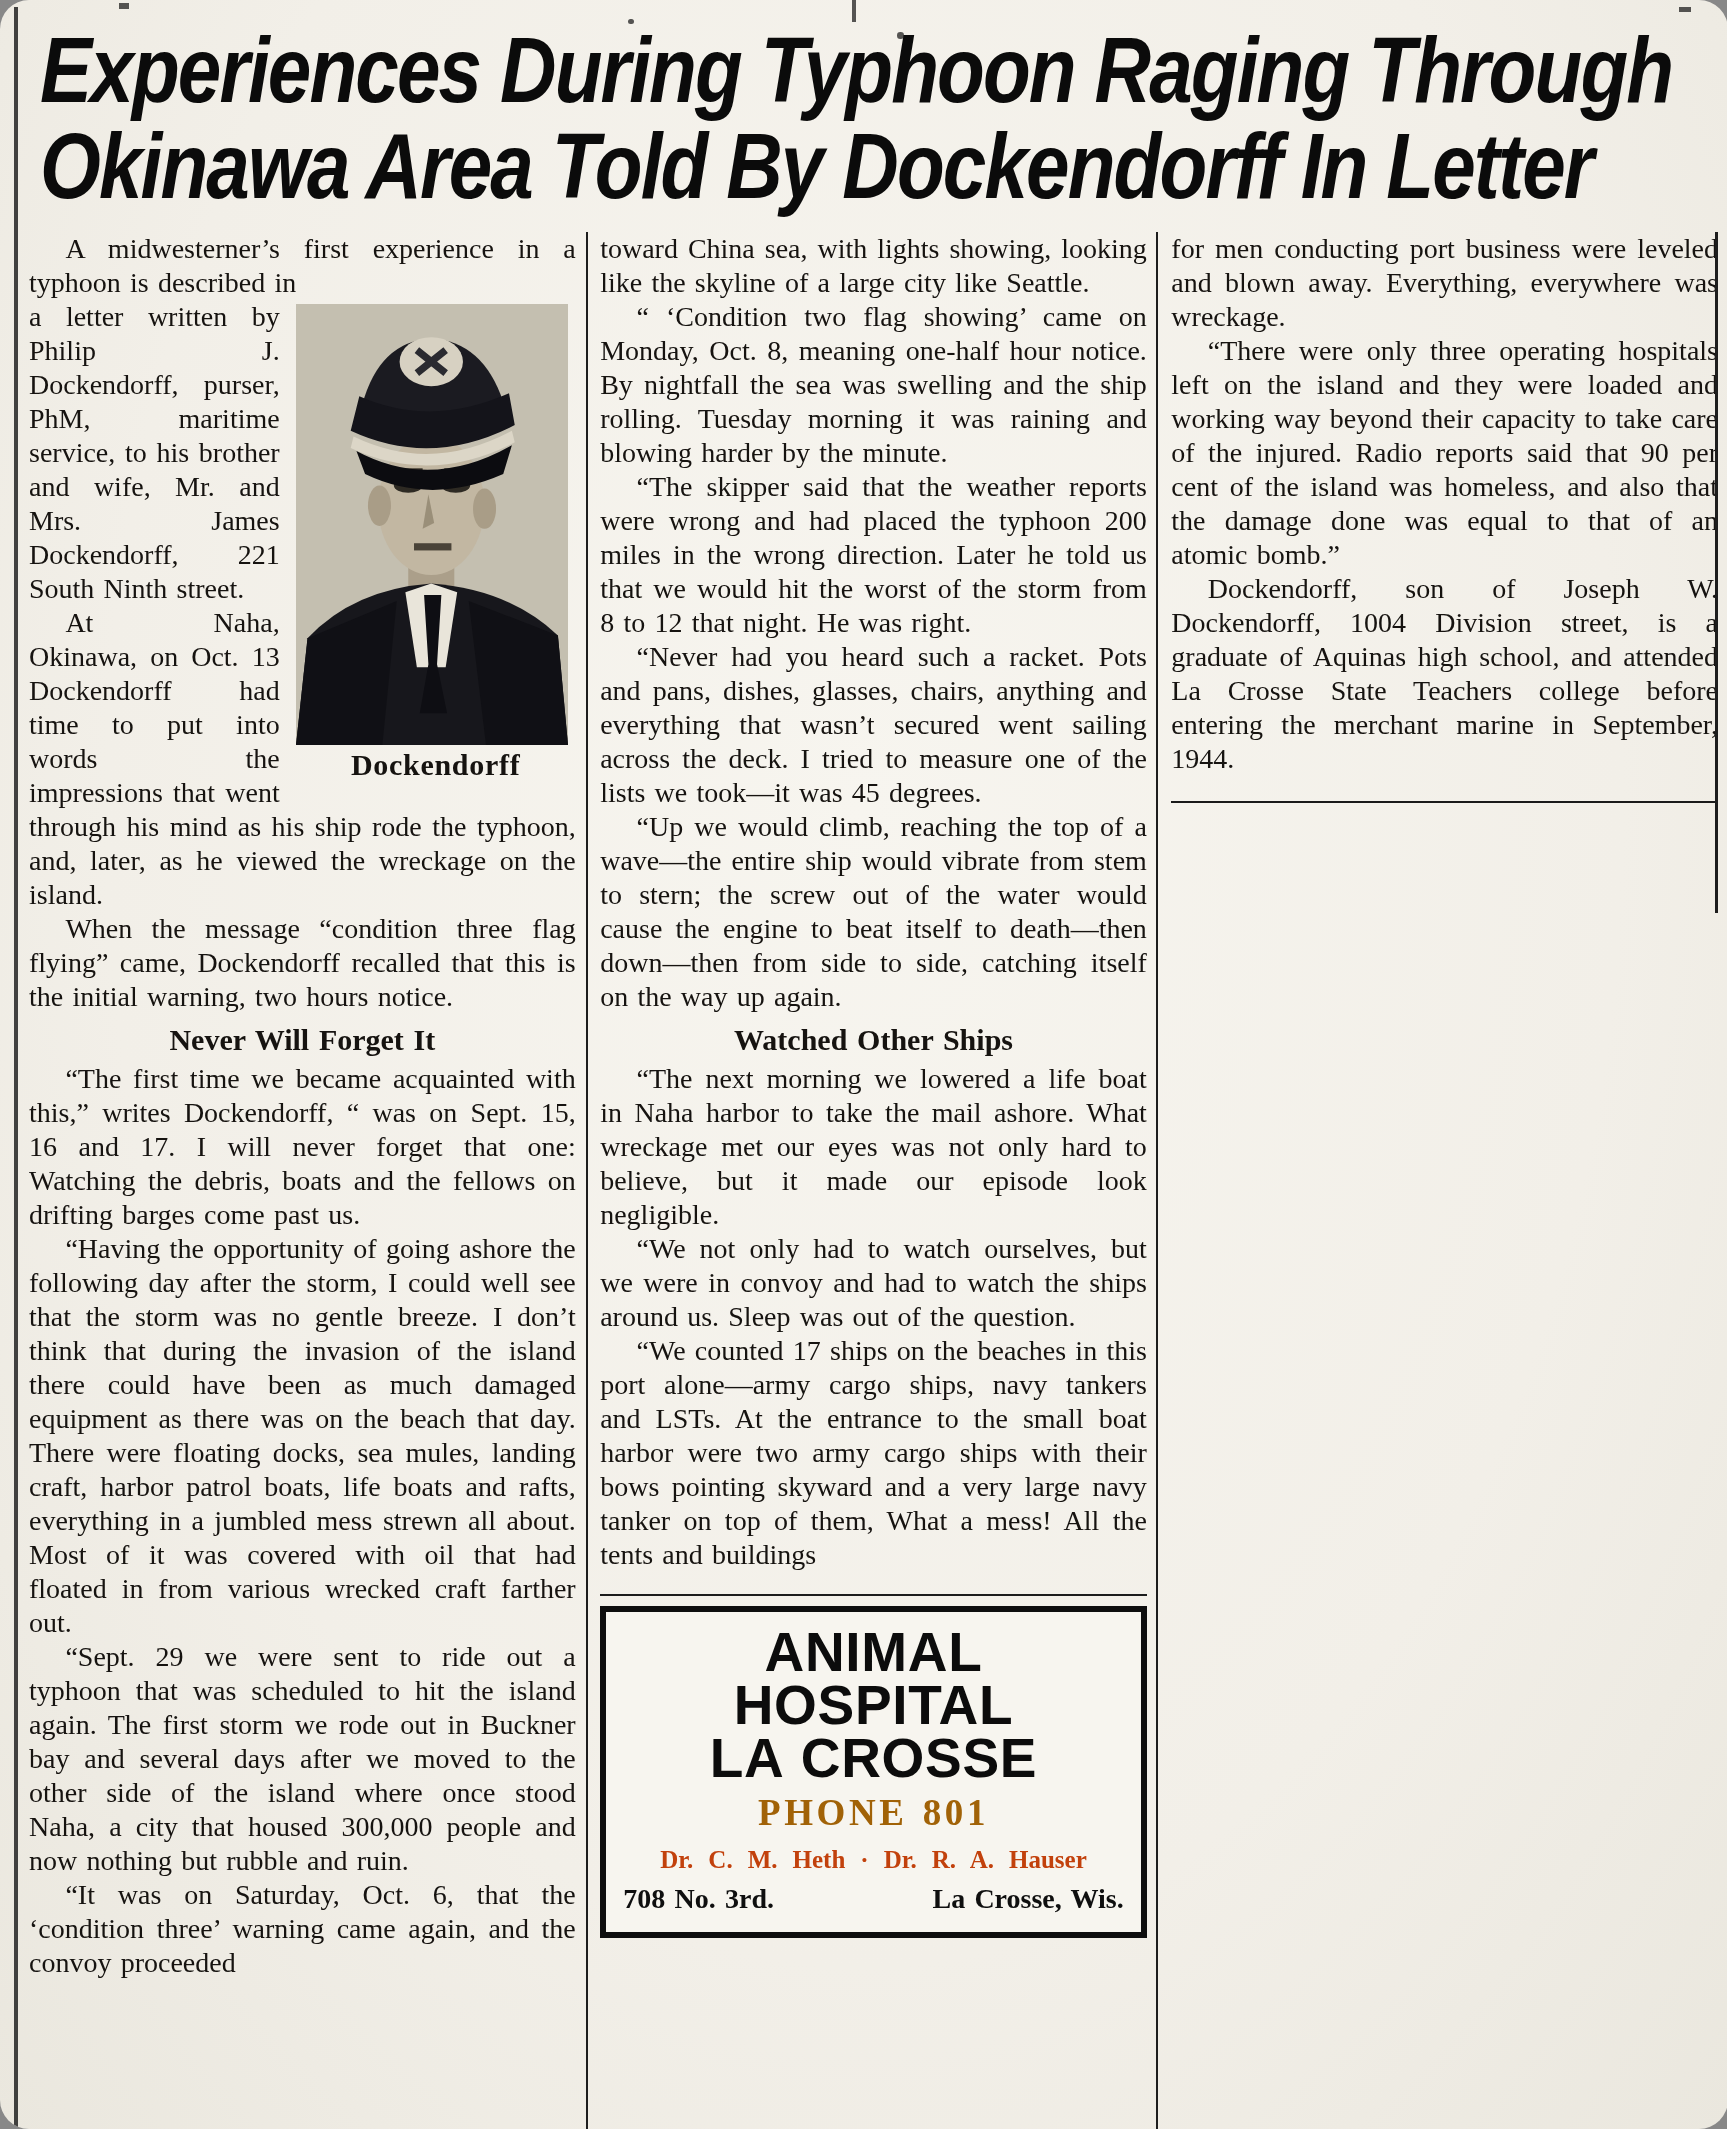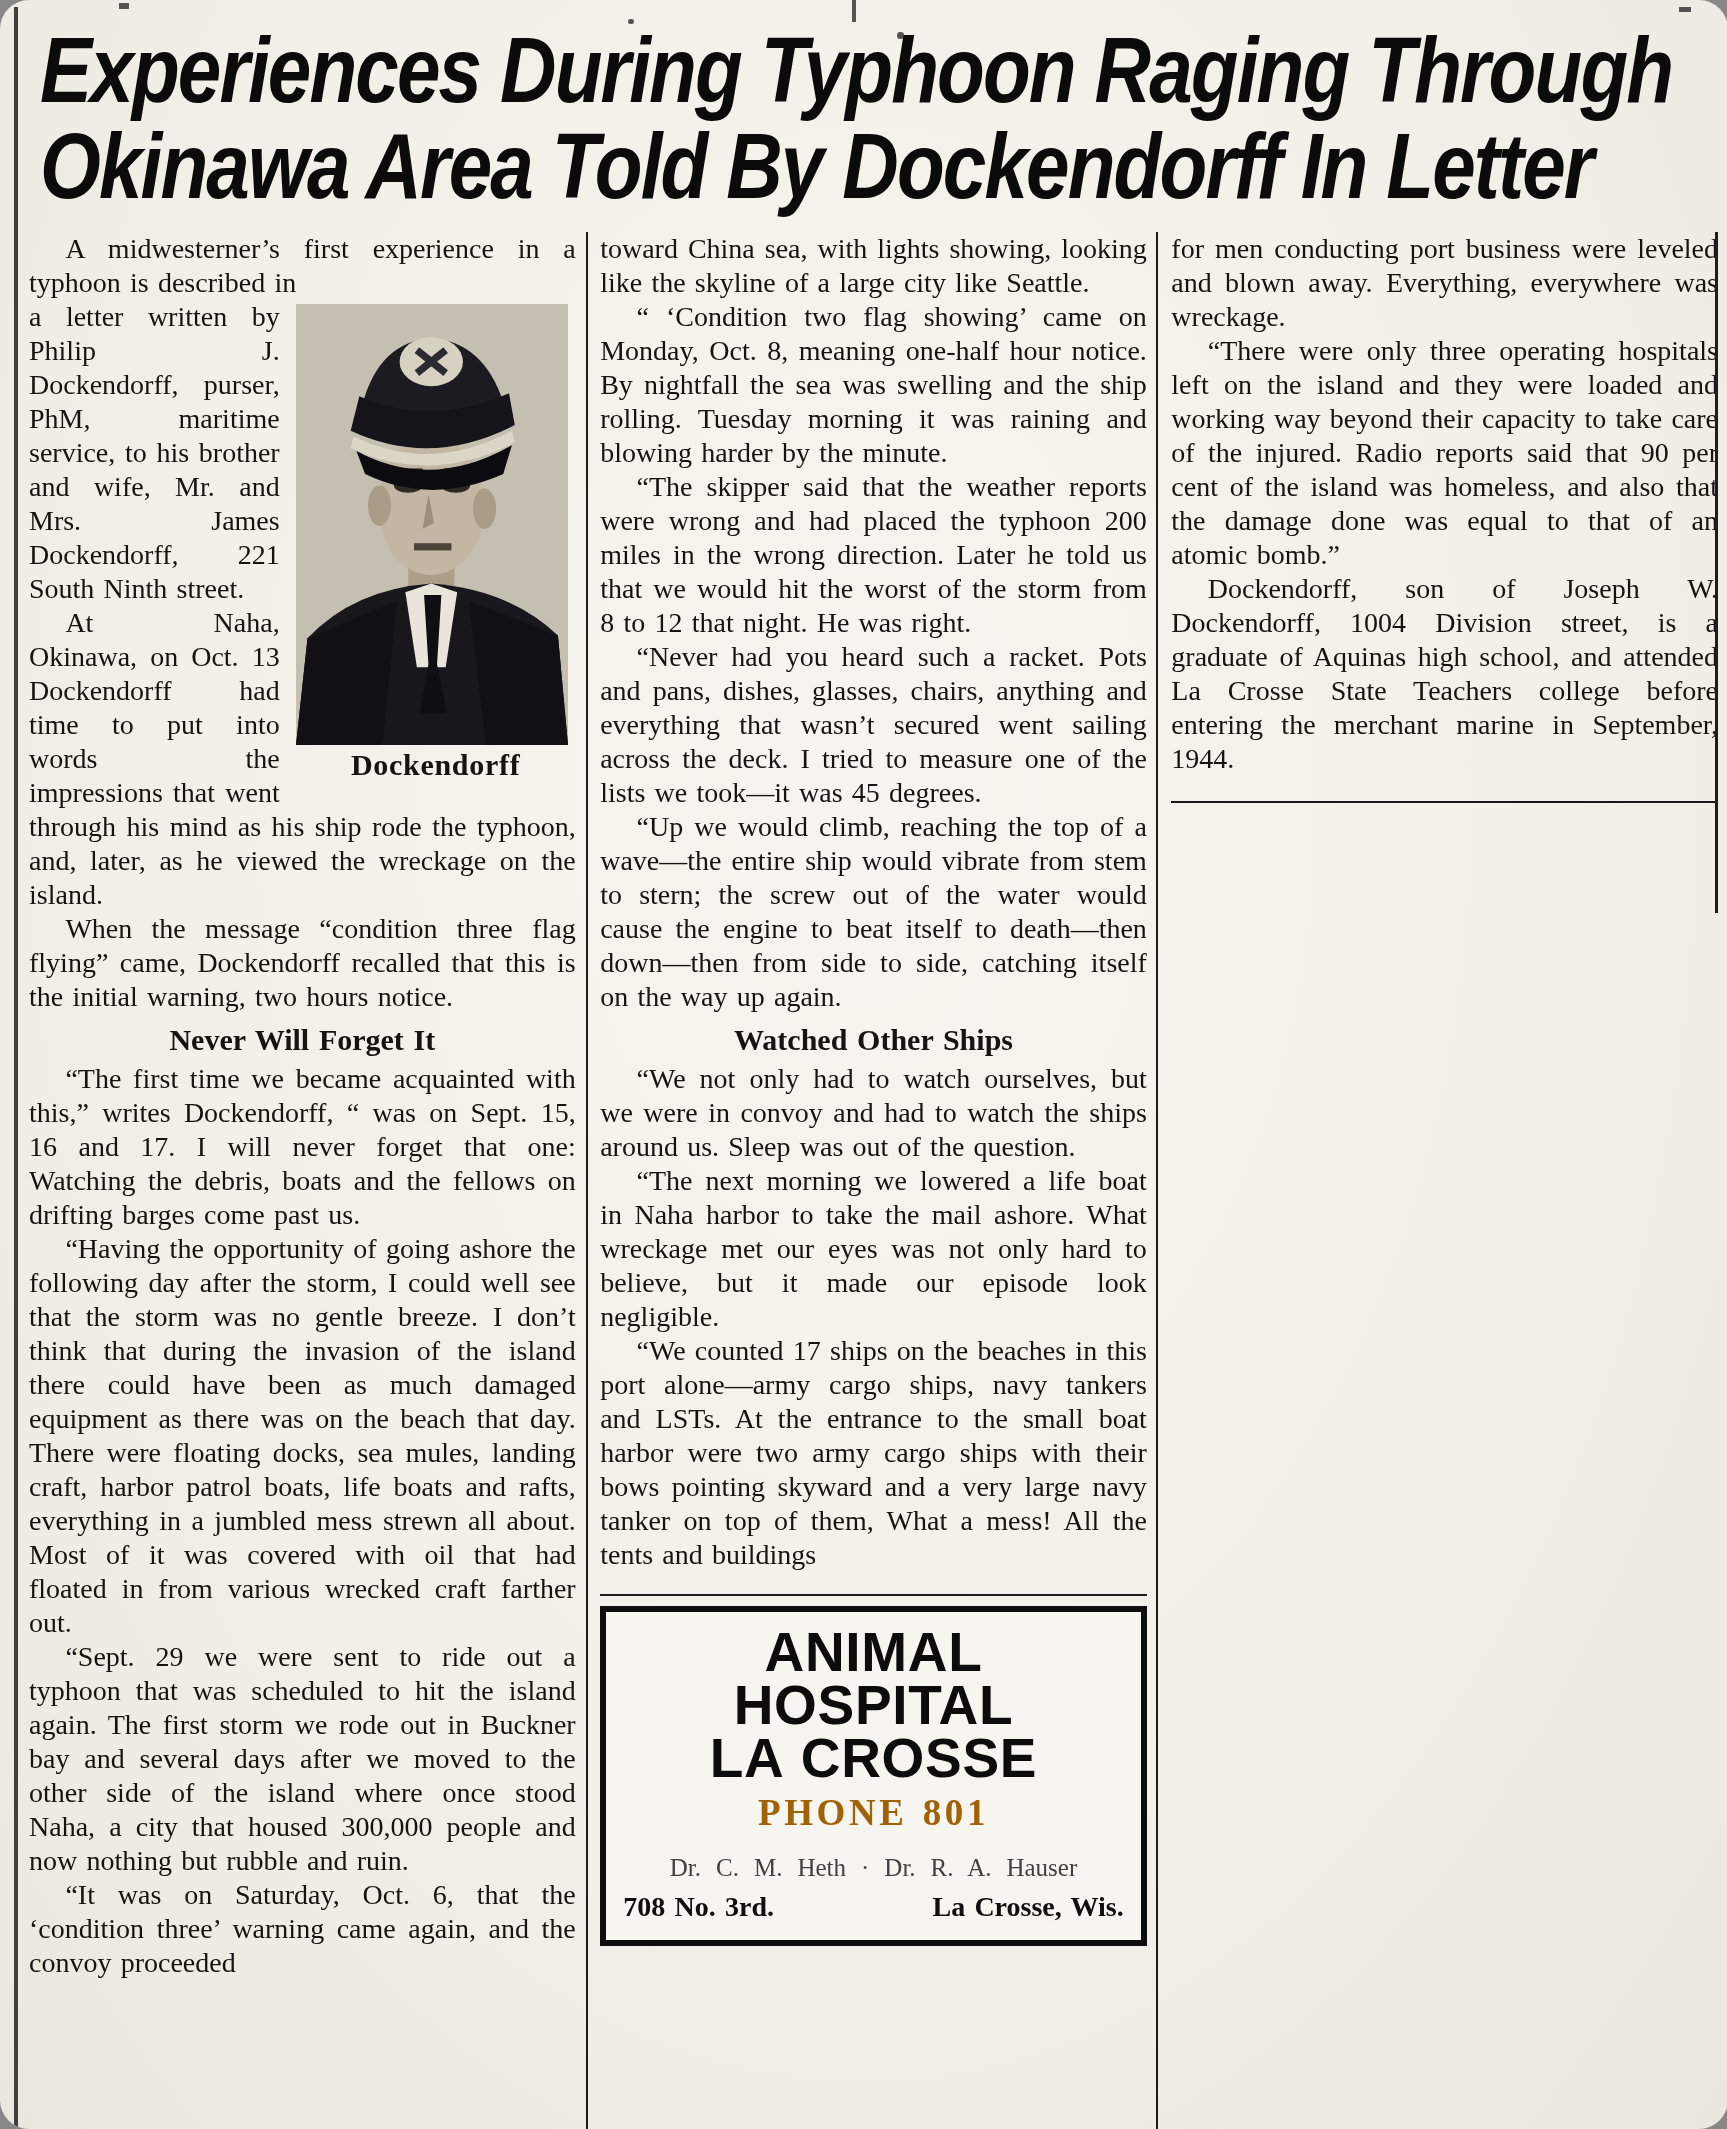--- a/index.html
+++ b/index.html
@@ -55,22 +55,22 @@
   .hrule-end{border:0;border-top:2.9px solid #1a1a1a;margin:24.5px 0 0 0;width:100%;}
   
   .ad-wrap{margin-top:21.6px;}
   .ad-toprule{border:0;border-top:2.2px solid #1c1c1c;margin:0 0 10px 0;}
   .ad-box{border:6.5px solid #0e0e0e;background:#f7f5ef;
     padding:14.4px 10px 13px;text-align:center;}
   .ad-name{font-family:"Liberation Sans","DejaVu Sans",sans-serif;
     font-weight:700;font-size:55px;line-height:53px;letter-spacing:0.7px;color:#0c0c0c;}
   .ad-phone{font-weight:700;font-size:37px;line-height:40px;
     letter-spacing:3.6px;margin-top:7.2px;color:#a16207;}
-  .ad-docs{font-weight:400;font-size:25px;line-height:30px;
-    margin-top:20px;word-spacing:.35em;color:#404040;}
+  .ad-docs{font-weight:700;font-size:25px;line-height:30px;
+    margin-top:12px;word-spacing:.35em;color:#c2410c;}
   .ad-addr{display:flex;justify-content:space-between;
     font-weight:700;font-size:28px;line-height:40px;margin-top:4.3px;
     padding:0 7.2px;color:#0f0f0f;}
 </style>
 </head>
 <body>
 
 <div class="page">
 
   <div class="edge-left"></div>
@@ -131,22 +131,22 @@
       <p class="para">“It was on Saturday, Oct. 6, that the ‘condition three’ warning came again, and the convoy proceeded</p>
     </div>
 
     <div class="col">
       <p class="para cont">toward China sea, with lights showing, looking like the skyline of a large city like Seattle.</p>
       <p class="para">“ ‘Condition two flag showing’ came on Monday, Oct. 8, meaning one-half hour notice.  By nightfall the sea was swelling and the ship rolling.  Tuesday morning it was raining and blowing harder by the minute.</p>
       <p class="para">“The skipper said that the weather reports were wrong and had placed the typhoon 200 miles in the wrong direction.  Later he told us that we would hit the worst of the storm from 8 to 12 that night. He was right.</p>
       <p class="para">“Never had you heard such a racket.  Pots and pans, dishes, glasses, chairs, anything and everything that wasn’t secured went sailing across the deck.  I tried to measure one of the lists we took—it was 45 degrees.</p>
       <p class="para">“Up we would climb, reaching the top of a wave—the entire ship would vibrate from stem to stern; the screw out of the water would cause the engine to beat itself to death—then down—then from side to side, catching itself on the way up again.</p>
       <h2 class="subhead">Watched Other Ships</h2>
+      <p class="para">“The next morning we lowered a life boat in Naha harbor to take the mail ashore.  What wreckage met our eyes was not only hard to believe, but it made our episode look negligible.</p>
       <p class="para">“We not only had to watch ourselves, but we were in convoy and had to watch the ships around us. Sleep was out of the question.</p>
-      <p class="para">“The next morning we lowered a life boat in Naha harbor to take the mail ashore.  What wreckage met our eyes was not only hard to believe, but it made our episode look negligible.</p>
       <p class="para">“We counted 17 ships on the beaches in this port alone—army cargo ships, navy tankers and LSTs.  At the entrance to the small boat harbor were two army cargo ships with their bows pointing skyward and a very large navy tanker on top of them, What a mess!  All the tents and buildings</p>
 
       <div class="ad-wrap">
         <hr class="ad-toprule">
         <div class="ad-box">
           <div class="ad-name">ANIMAL HOSPITAL</div>
           <div class="ad-name">LA CROSSE</div>
           <div class="ad-phone">PHONE 801</div>
           <div class="ad-docs">Dr. C. M. Heth  ·  Dr. R. A. Hauser</div>
           <div class="ad-addr">

